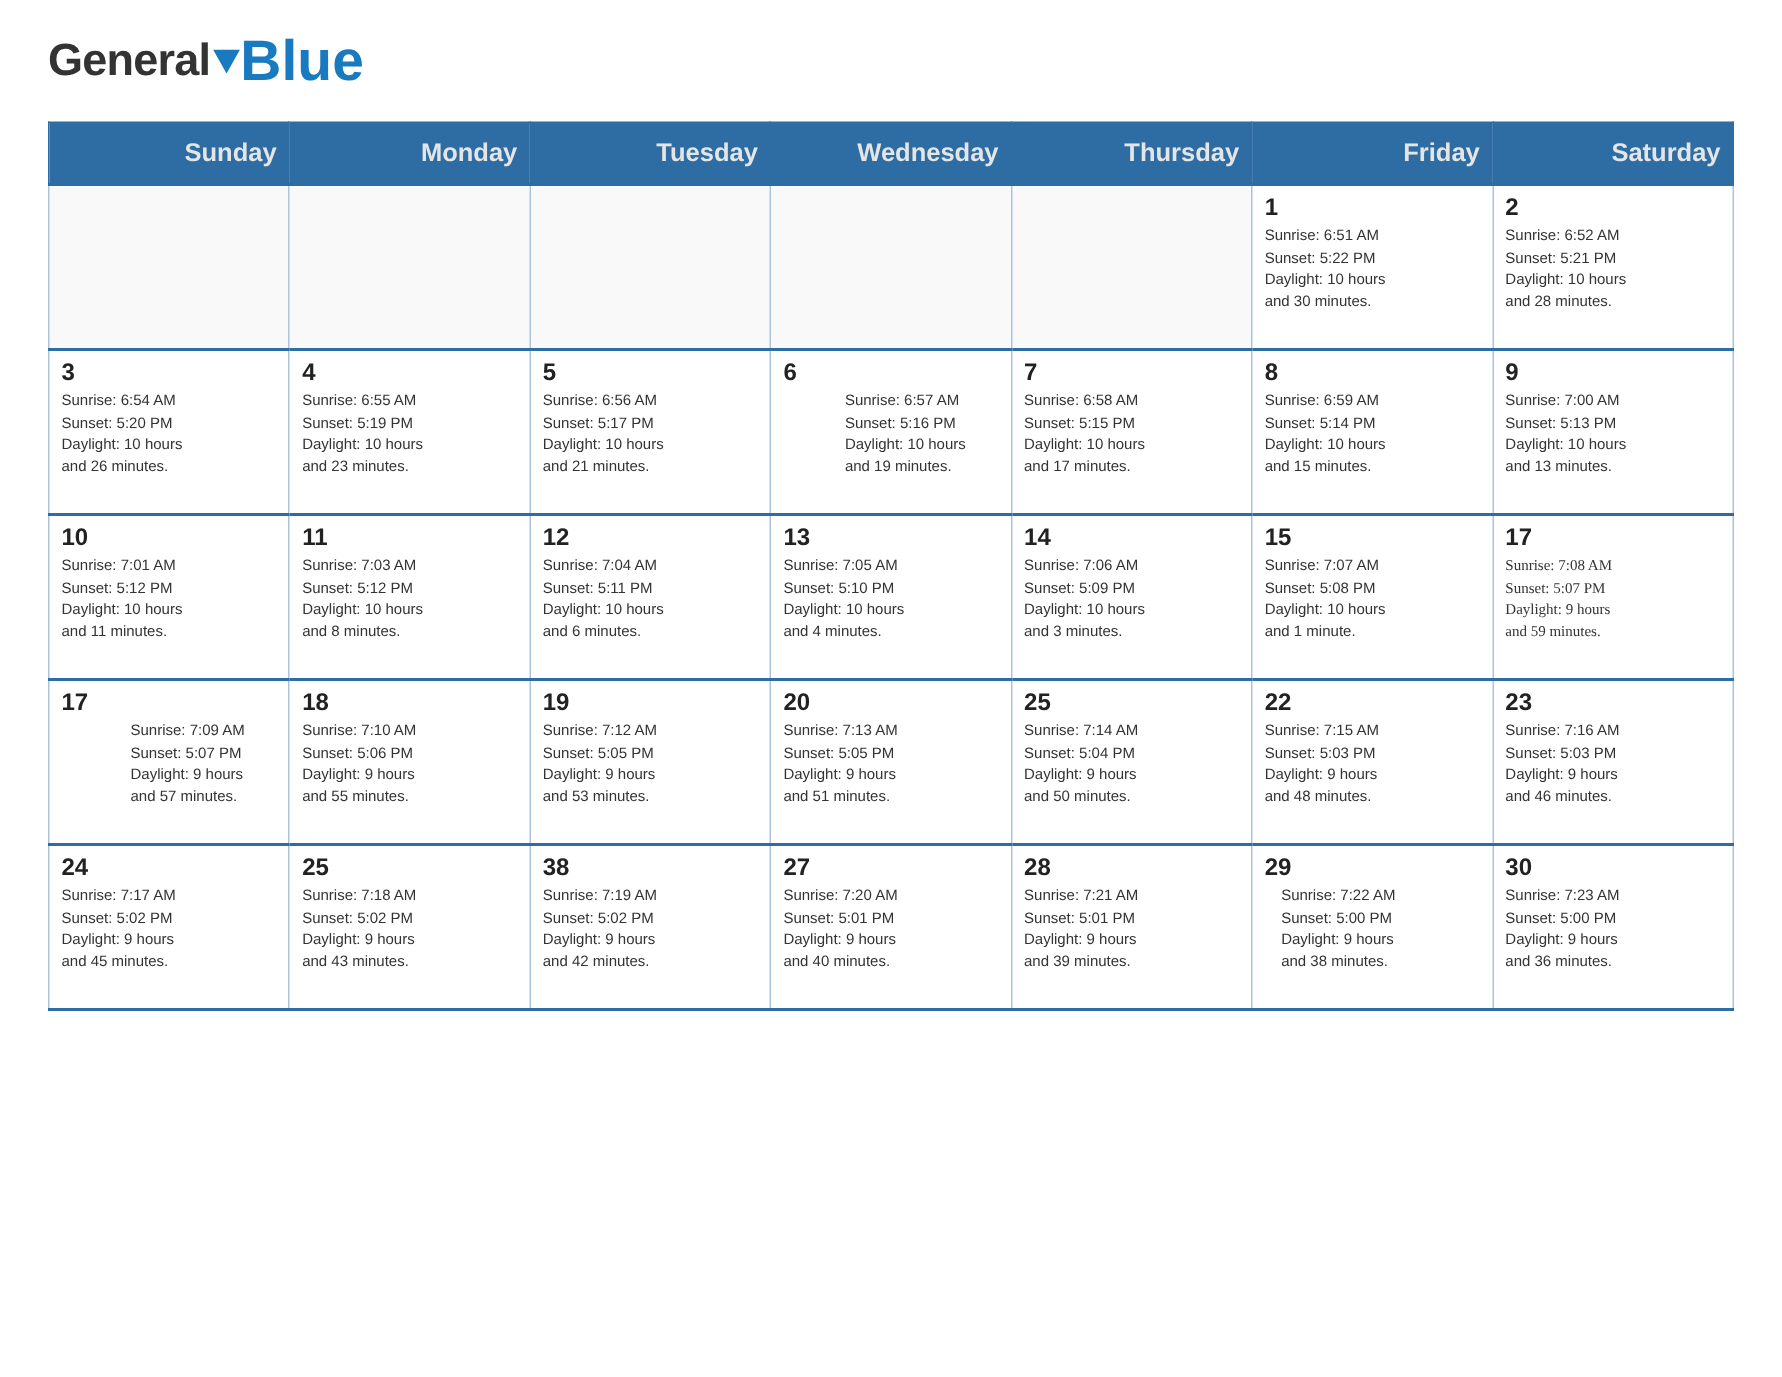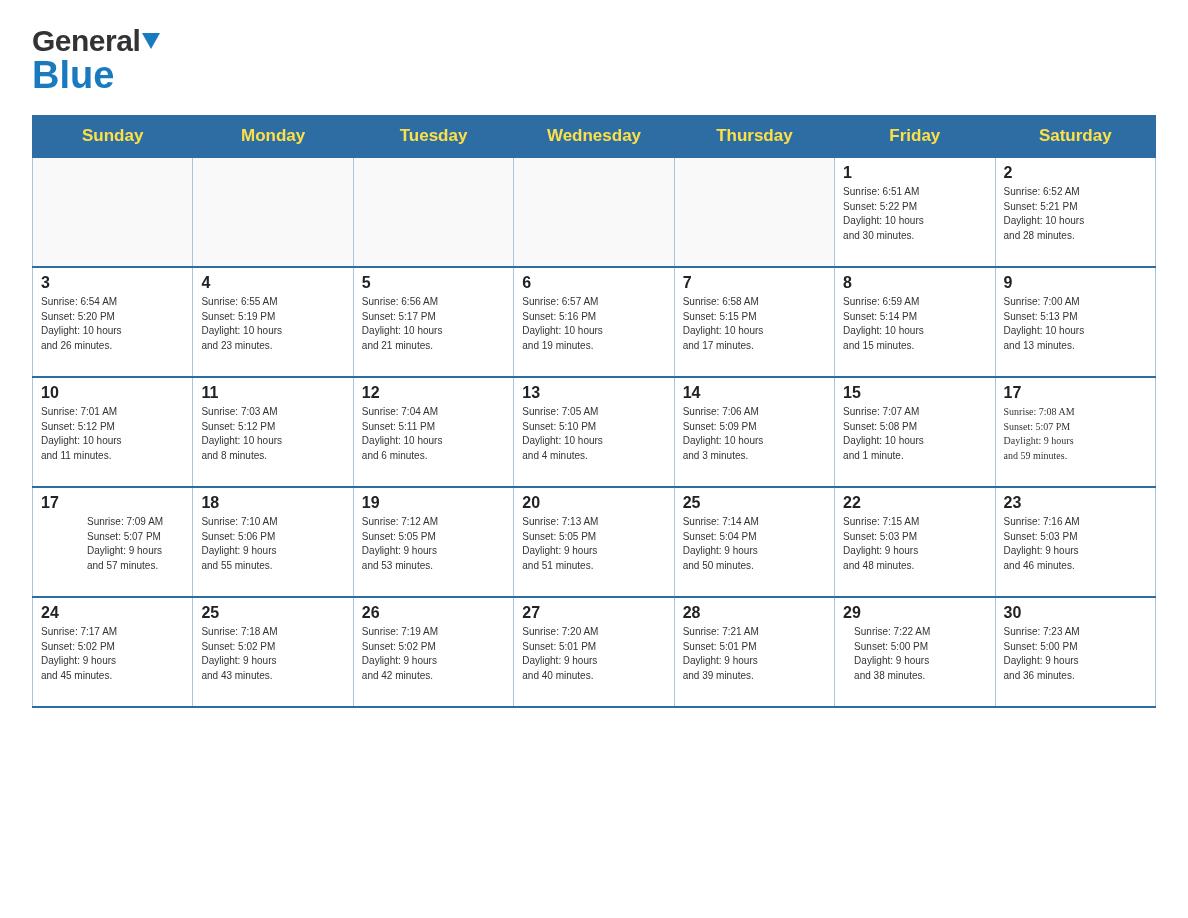--- a/index.html
+++ b/index.html
@@ -11,21 +11,21 @@
       min-height: 918px;
     }
     .header {
       display: flex;
       justify-content: space-between;
       align-items: flex-start;
       margin-bottom: 18px;
     }
     .logo {
       display: flex;
-      flex-direction: column;
+      flex-direction: row;
       align-items: flex-start;
     }
     .logo-line1 { display: flex; align-items: center; }
     .title-block { text-align: right; }
     .month-title {
       font-size: 52px;
       font-weight: normal;
       color: #222;
       line-height: 1.1;
     }
@@ -34,25 +34,25 @@
       color: #444;
       margin-top: 4px;
     }
     .calendar {
       width: 100%;
       border-collapse: collapse;
       border: 1.5px solid #2e6da4;
     }
     .calendar th {
       background: #2e6da4;
-      color: #fde047;
+      color: #e5e5e5;
       font-size: 17px;
       font-weight: bold;
       padding: 10px 8px;
-      text-align: center;
+      text-align: right;
       border: 1px solid #2e6da4;
     }
     .calendar td {
       vertical-align: top;
       border: 1px solid #aac4de;
       padding: 6px 8px 8px 8px;
       width: 14.28%;
       min-height: 110px;
       height: 110px;
     }
@@ -151,21 +151,21 @@
         </td>
         <td>
           <div class="day-num">5</div>
           <div class="day-info" style="white-space: pre-line;">Sunrise: 6:56 AM
 Sunset: 5:17 PM
 Daylight: 10 hours
 and 21 minutes.</div>
         </td>
         <td>
           <div class="day-num">6</div>
-          <div class="day-info" style="white-space: pre-line;">Sunrise: 6:57 AM
+          <div class="day-info" style="white-space: pre-line; margin-left: 41px;">Sunrise: 6:57 AM
 Sunset: 5:16 PM
 Daylight: 10 hours
 and 19 minutes.</div>
         </td>
         <td>
           <div class="day-num">7</div>
           <div class="day-info" style="white-space: pre-line;">Sunrise: 6:58 AM
 Sunset: 5:15 PM
 Daylight: 10 hours
 and 17 minutes.</div>
@@ -296,21 +296,21 @@
 and 45 minutes.</div>
         </td>
         <td>
           <div class="day-num">25</div>
           <div class="day-info" style="white-space: pre-line;">Sunrise: 7:18 AM
 Sunset: 5:02 PM
 Daylight: 9 hours
 and 43 minutes.</div>
         </td>
         <td>
-          <div class="day-num">26</div>
+          <div class="day-num">38</div>
           <div class="day-info" style="white-space: pre-line;">Sunrise: 7:19 AM
 Sunset: 5:02 PM
 Daylight: 9 hours
 and 42 minutes.</div>
         </td>
         <td>
           <div class="day-num">27</div>
           <div class="day-info" style="white-space: pre-line;">Sunrise: 7:20 AM
 Sunset: 5:01 PM
 Daylight: 9 hours

